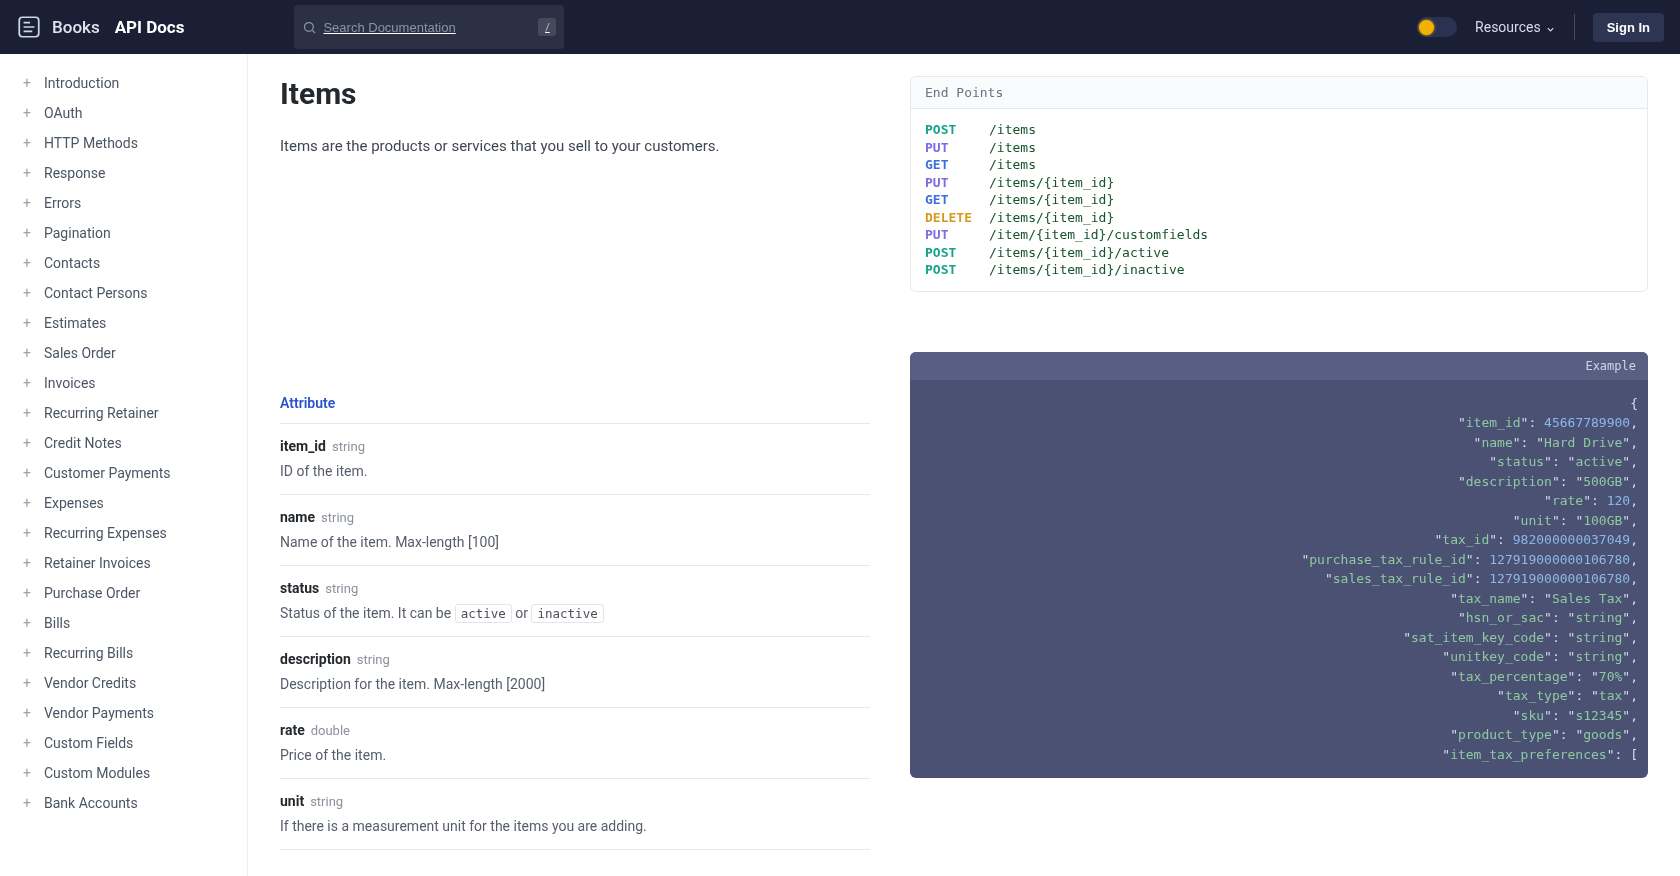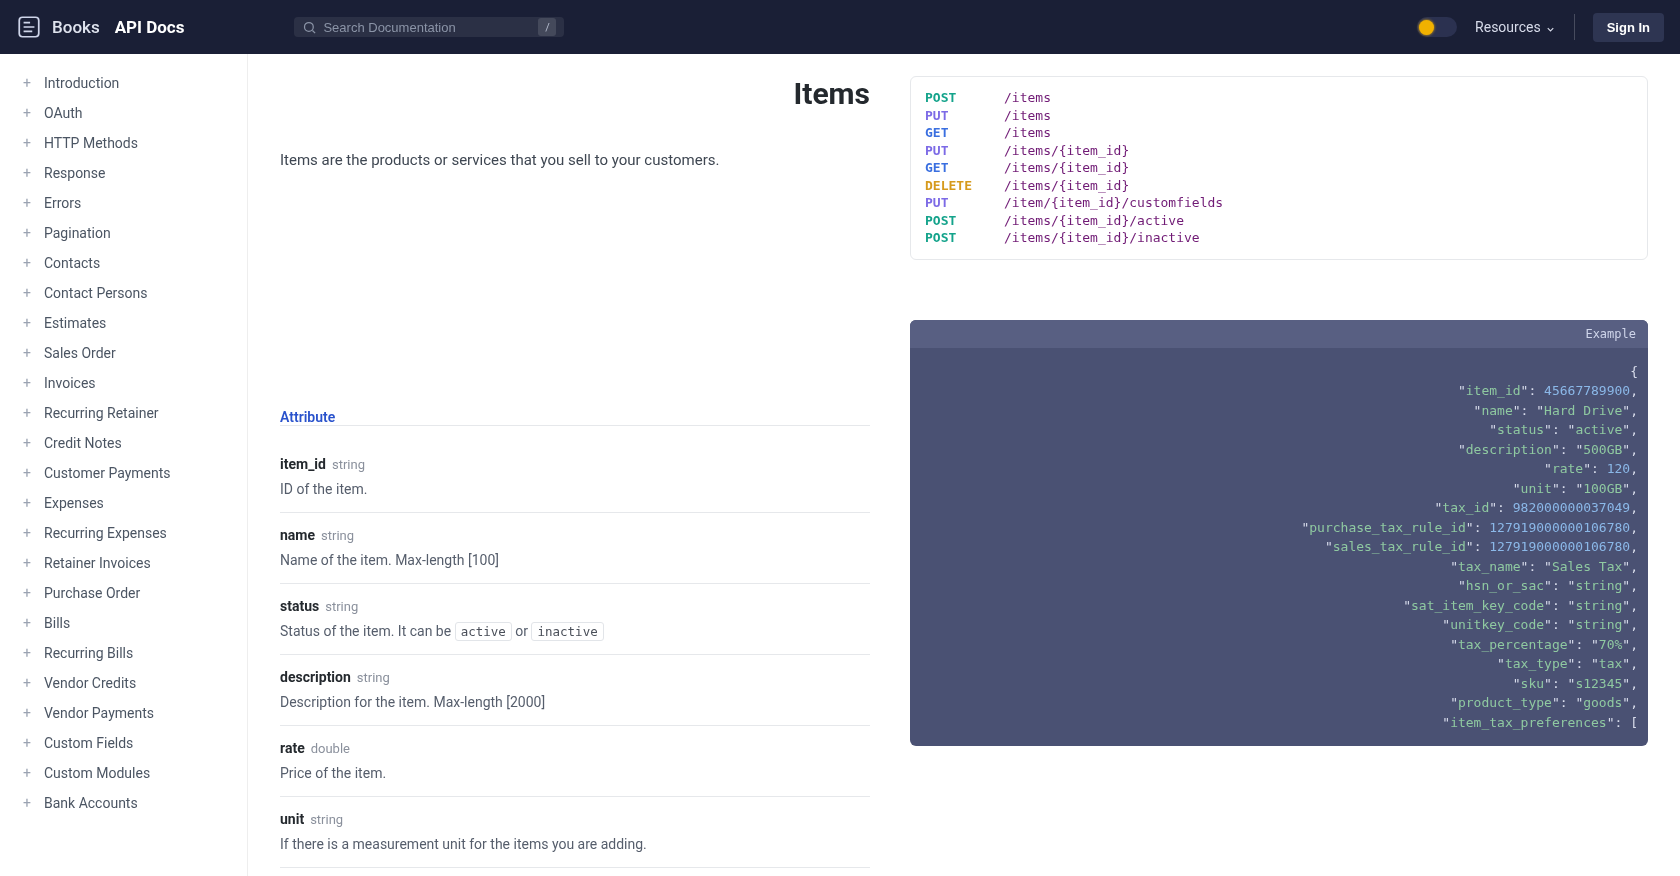--- a/index.html
+++ b/index.html
@@ -30,22 +30,23 @@
   }
   .logo-brand { font-size: 17px; color:#dfe3ee;}
   .logo-docs { font-size: 17px; font-weight:700; margin-left:5px; color:#fff;}
   .search-wrap {
     margin-left: 110px;
     background: rgba(255,255,255,0.08);
     border-radius: 4px;
     display: flex;
     align-items: center;
     padding: 0 8px;
-    height: 20px;
+    height: 44px;
     width: 270px;
+    text-decoration: underline;
   }
   .search-wrap input {
     background: transparent;
     border: none;
     outline: none;
     color: #fff;
     font-size: 13px;
     flex: 1;
     padding: 0 6px;
   }
@@ -127,29 +128,30 @@
   }
   .left-col {
     flex: 0 0 590px;
     max-width: 590px;
   }
   .right-col {
     flex: 1;
     min-width: 480px;
   }
 
-  h1.page-title { font-size: 30px; font-weight: 700; margin-bottom: 40px; color:#24292e;text-align:right;}
+  h1.page-title { font-size: 30px; font-weight: 700; margin-bottom: 26px; color:#24292e;}
   .intro { color:#3f4752; font-size:15px; margin-bottom: 240px;}
 
   .attr-header {
     color: #2952cc;
     font-weight:600;
     font-size:14px;
+    padding-bottom: 12px;
     border-bottom: 1px solid #e6e8eb;
-    margin-bottom: 16px;
+    margin-bottom: 0;
   }
   .attr {
     padding: 14px 0 15px 0;
     border-bottom: 1px solid #e6e8eb;
   }
   .attr-name { font-weight: 700; color:#24292e; font-size:14px;}
   .attr-type { color:#8a909c; font-size:13px; margin-left:6px;}
   .attr-desc { margin-top:9px; color:#565e6c; font-size:14px;}
   .code-chip {
     font-family: "SFMono-Regular", Consolas, Menlo, monospace;
@@ -171,21 +173,21 @@
   .box-head {
     background:#fafbfc;
     border-bottom:1px solid #e6e8eb;
     padding:8px 14px;
     font-family: "SFMono-Regular", Consolas, Menlo, monospace;
     font-size:13px; color:#6b7280;
   }
   .box-body { padding: 12px 14px; }
   .ep-row { display:flex; gap:12px; font-family: "SFMono-Regular", Consolas, Menlo, monospace; font-size:13px; line-height:1.35;}
   .ep-method { width: 52px; font-weight:600;}
-  .ep-path { color:#701a75;margin-left:15px;}
+  .ep-path { color:#14532d;}
   .m-post{color:#14a38b;} .m-put{color:#7c6ae6;} .m-get{color:#3a6fe0;} .m-delete{color:#d69a1d;}
 
   
   .ex-box {
     border-radius:6px;
     overflow:hidden;
     background:#4a5173;
     color:#e8ecf7;
     text-align:right;
   }
@@ -376,20 +378,21 @@
           </div>
           <div class="attr">
             <div><span class="attr-name">unit</span><span class="attr-type">string</span></div>
             <div class="attr-desc"><span>If there is a measurement unit for the items you are adding.</span></div>
           </div>
         </div>
     </div>
 
     <div class="right-col">
       <div class="box">
+        <div class="box-head">End Points</div>
         <div class="box-body" id="eps">
             <div class="ep-row">
               <span class="ep-method m-post">POST</span>
               <span class="ep-path">/items</span>
             </div>
             <div class="ep-row">
               <span class="ep-method m-put">PUT</span>
               <span class="ep-path">/items</span>
             </div>
             <div class="ep-row">

